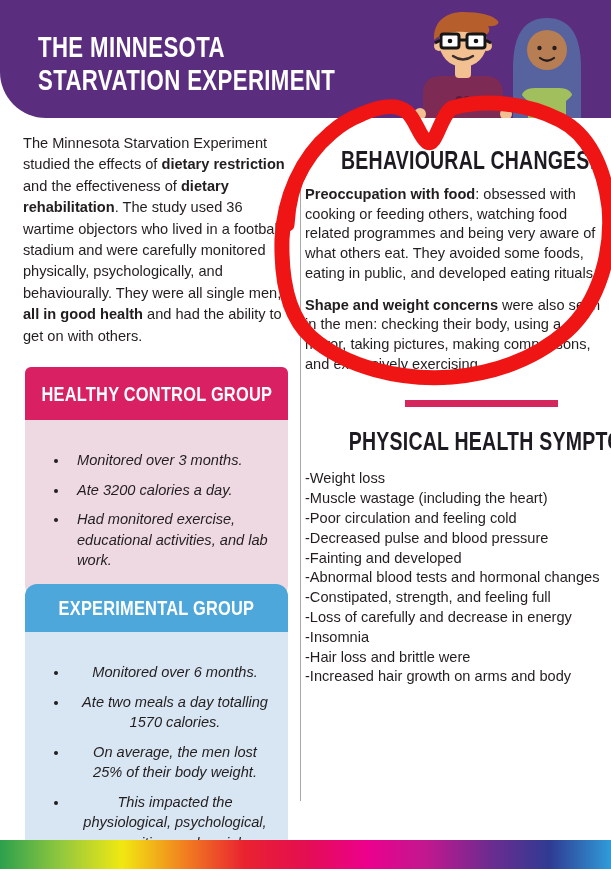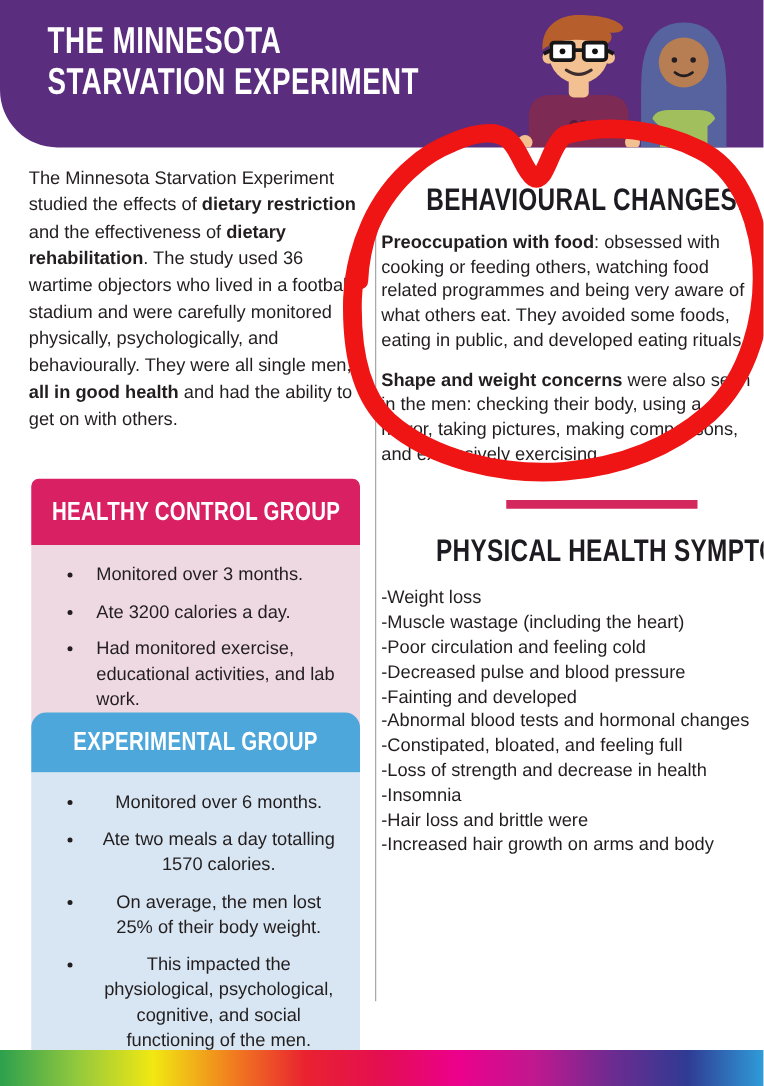--- a/index.html
+++ b/index.html
@@ -8,21 +8,21 @@
     background:#ffffff; font-family:"Liberation Sans", sans-serif;
     color:var(--text, #221e1f);
   }
   
   .banner {
     position:absolute; left:0; top:0; width:611px; height:118px;
     background:var(--banner-purple, #5a2d7e);
     border-radius:0 0 0 46px;
     overflow:hidden;
   }
-  .title { margin:0; padding:16px 0 0 38px; color:#ffffff; font-size:30px; line-height:33px; font-weight:700; }
+  .title { margin:0; padding:30px 0 0 38px; color:#ffffff; font-size:30px; line-height:33px; font-weight:700; }
   .cond-left { display:block; transform:scaleX(0.74); transform-origin:left center; white-space:nowrap; letter-spacing:0.5px; }
   .people { position:absolute; right:10px; top:6px; width:200px; height:112px; }
 
   
   .intro {
     position:absolute; left:23px; top:133px; width:273px;
     margin:0; font-size:14.6px; line-height:21.4px;
   }
   .intro strong, .rcol p strong { font-weight:700; }
   .v-divider {
@@ -41,31 +41,31 @@
   .accent-bar {
     margin:26px 0 0 100px; width:153px; height:7px;
     background:var(--accent-bar, #d4275e);
   }
   .sec-heading.second { margin-top:20px; padding-top:0; }
   .symptoms { margin-top:13px; font-size:14.6px; line-height:19.8px; }
   .symptoms div { margin:0; }
 
   
   .group-box { position:absolute; left:25px; width:263px; }
-  .group-box.pink { top:383px; }
+  .group-box.pink { top:367px; }
   .group-box.blue { top:570px; }
   .group-header {
     display:flex; align-items:center; justify-content:center;
     color:#ffffff; font-weight:700; font-size:21px;
   }
   .group-box.pink .group-header { height:53px; background:var(--pink-header, #d92063); border-radius:6px 6px 0 0; }
-  .group-box.blue .group-header { height:48px; background:var(--blue-header, #4ea7db); border-radius:12px 12px 0 0; }
+  .group-box.blue .group-header { height:48px; background:var(--blue-header, #4ea7db); border-radius:12px 12px 0 0;margin-top:14px; }
   .group-body {
-    margin:0; padding:14px 12px 14px 44px; list-style:disc outside;
-    font-size:14.6px; line-height:20.5px;
+    margin:0; padding:30px 12px 14px 44px; list-style:disc outside;
+    font-size:14.6px; line-height:20.5px;font-style:italic;
   }
   .group-box.pink .group-body { background:var(--pink-body, #eed9e2); min-height:89px; border-radius:0 0 10px 10px; }
   .group-box.blue .group-body { background:var(--blue-body, #d8e5f2); min-height:178px; border-radius:0 0 12px 12px;text-align:center; }
   .group-body li { margin:0 0 9px 0; padding-left:8px; max-width:196px; }
   .group-body li:last-child { margin-bottom:11px; }
 
   
   .marker-overlay { position:absolute; left:0; top:0; width:611px; height:869px; pointer-events:none; z-index:50; }
   .rainbow {
     position:absolute; left:0; bottom:0; width:611px; height:29px;
@@ -129,22 +129,22 @@
     <p><strong>Shape and weight concerns</strong><span> were also seen in the men: checking their body, using a mirror, taking pictures, making comparisons, and excessively exercising.</span></p>
     <div class="accent-bar"></div>
     <h2 class="sec-heading second"><span class="cond">PHYSICAL HEALTH SYMPTOMS:</span></h2>
     <div class="symptoms">
         <div>-Weight loss</div>
         <div>-Muscle wastage (including the heart)</div>
         <div>-Poor circulation and feeling cold</div>
         <div>-Decreased pulse and blood pressure</div>
         <div>-Fainting and developed</div>
         <div>-Abnormal blood tests and hormonal changes</div>
-        <div>-Constipated, bloated, and feeling full</div>
-        <div>-Loss of strength and decrease in health</div>
+        <div>-Constipated, strength, and feeling full</div>
+        <div>-Loss of carefully and decrease in energy</div>
         <div>-Insomnia</div>
         <div>-Hair loss and brittle were</div>
         <div>-Increased hair growth on arms and body</div>
       </div>
   </section>
 
   <div class="group-box pink">
     <div class="group-header">
         <span class="cond">HEALTHY CONTROL GROUP</span>
       </div>

